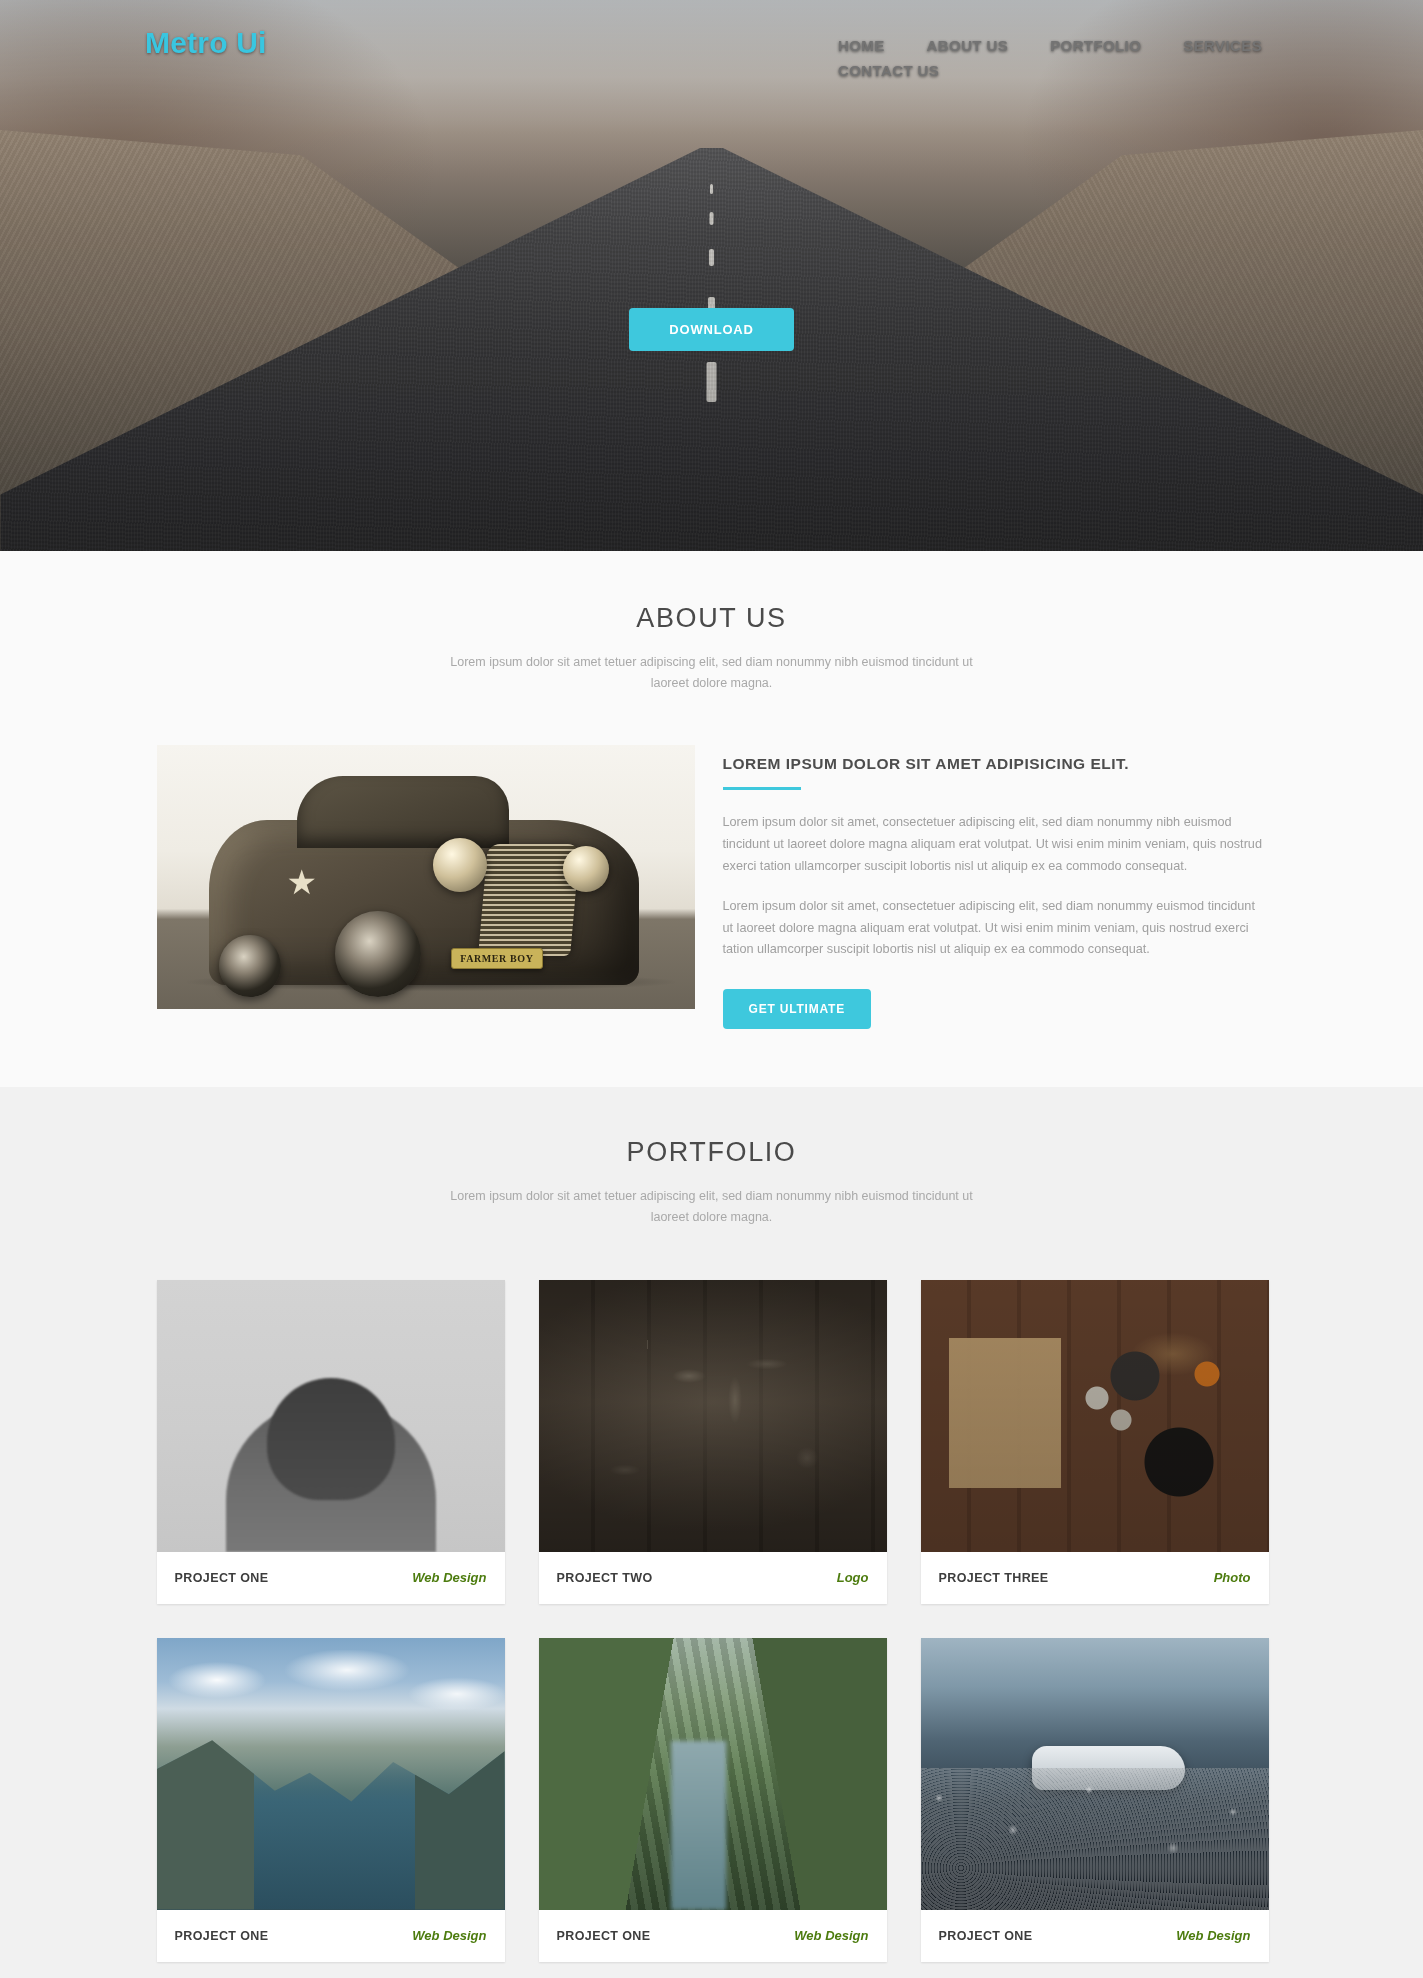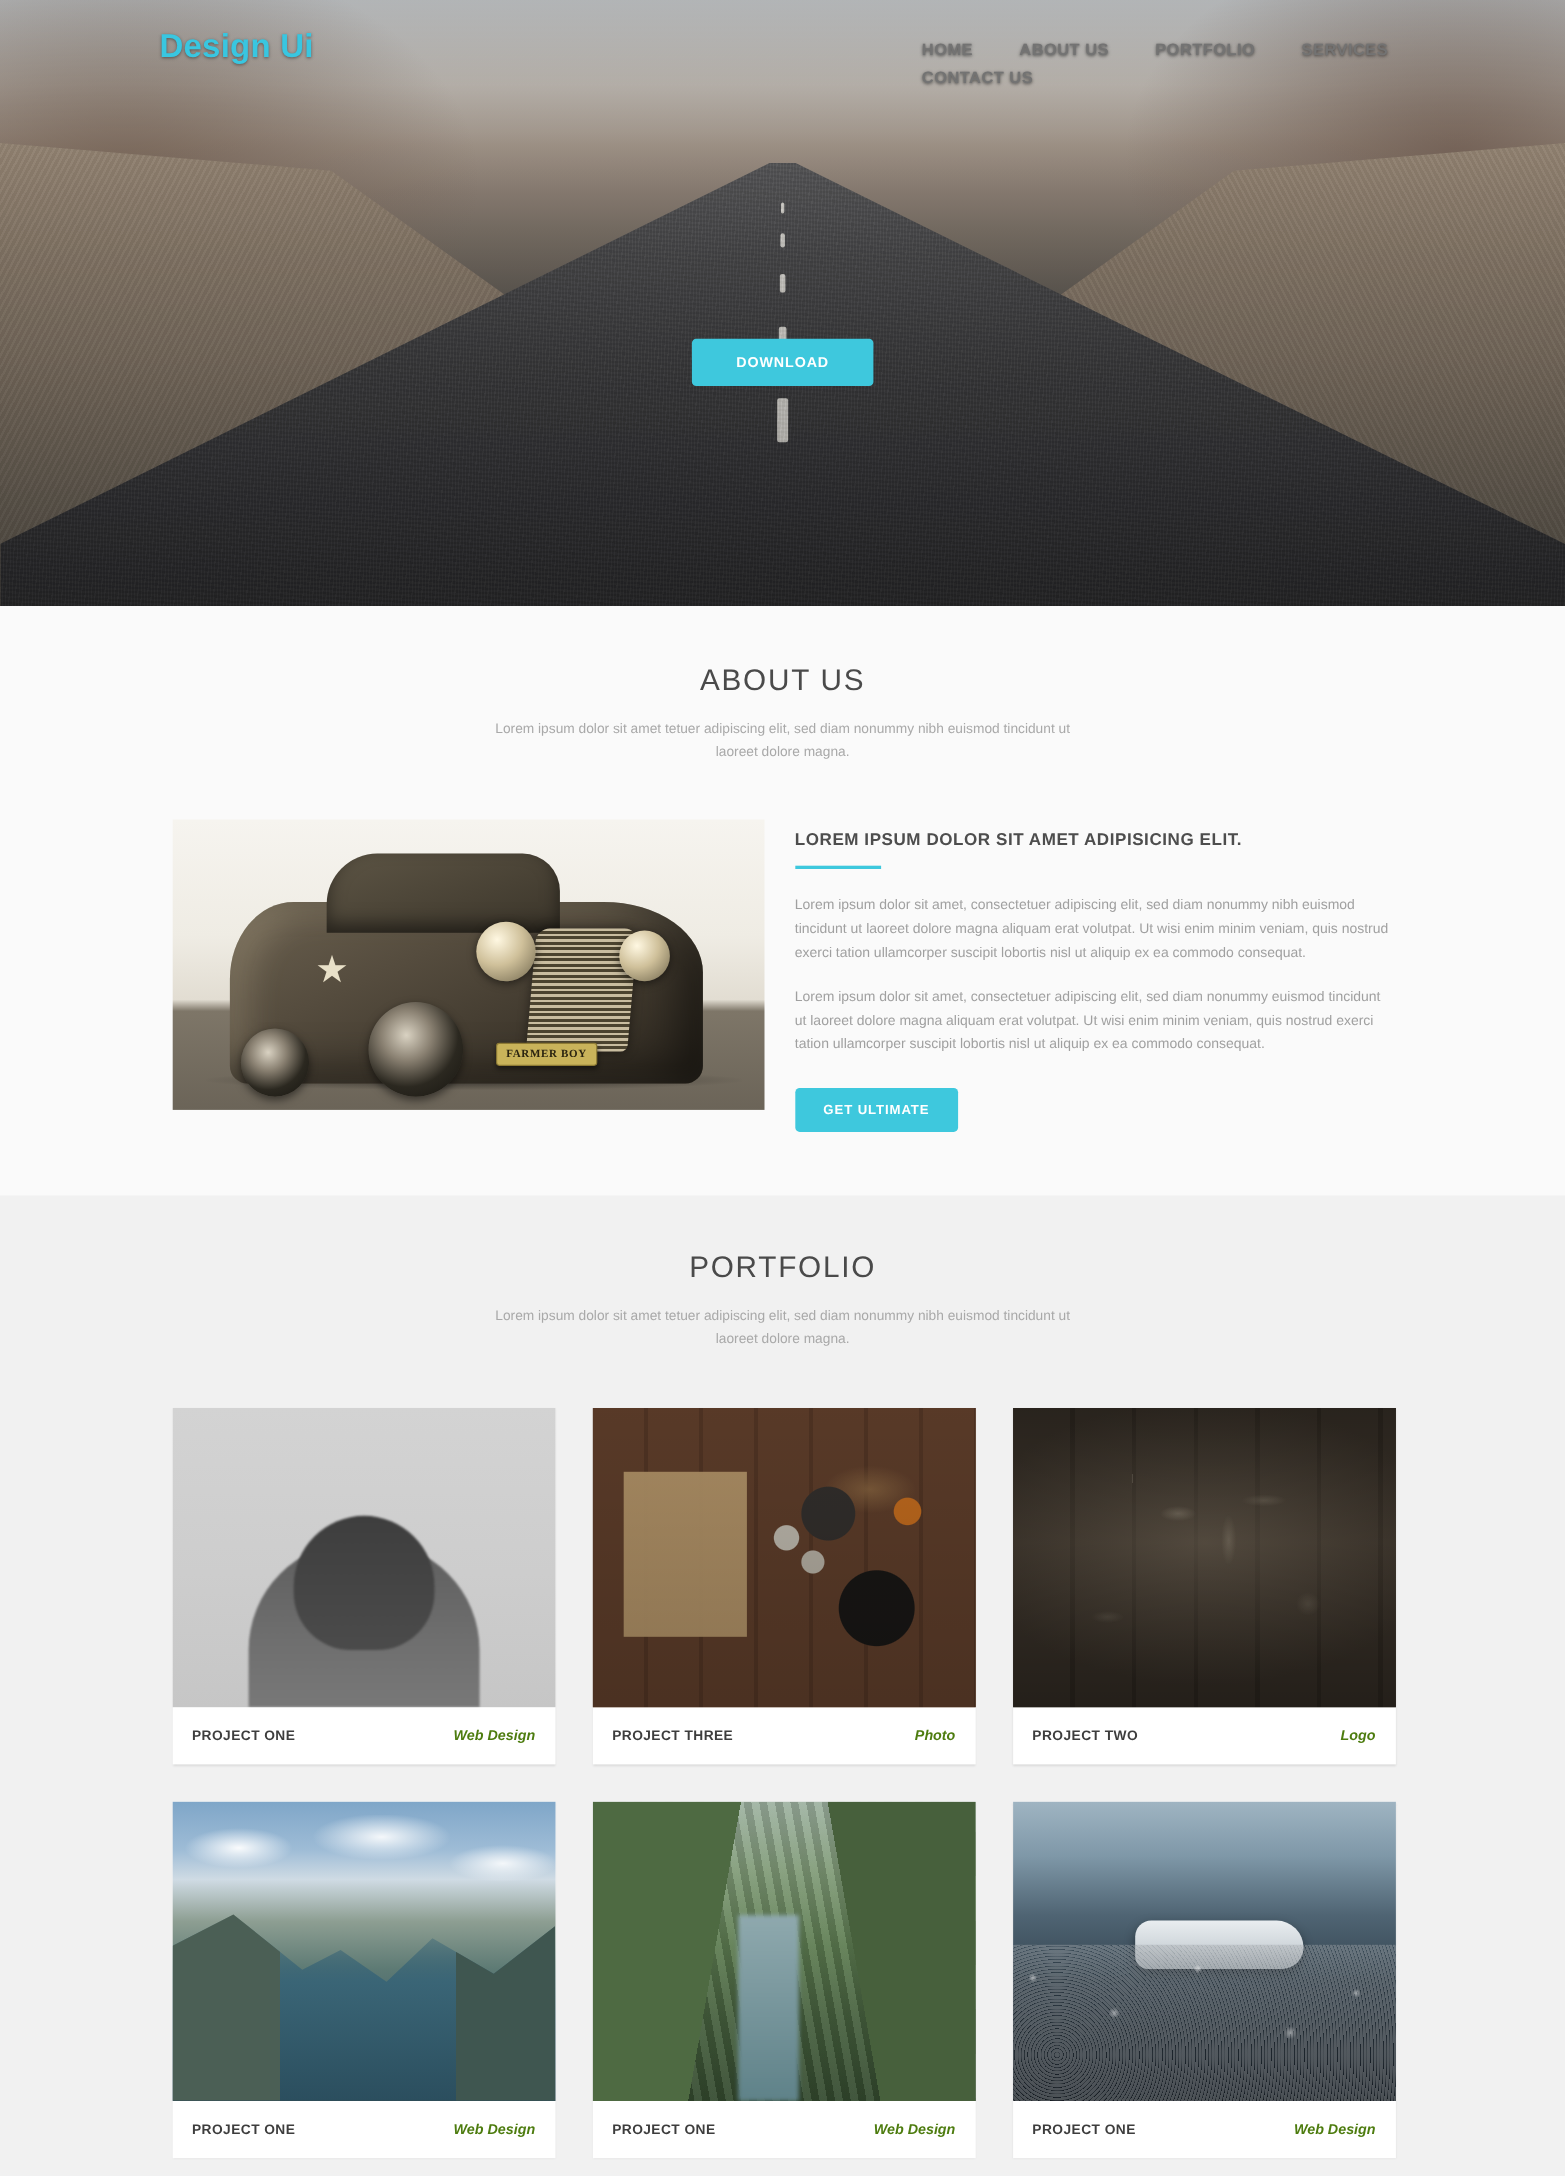--- a/index.html
+++ b/index.html
@@ -336,21 +336,21 @@
   <div class="hero-road">
     <div class="road-dash" style="top:9%;  width:3px;  height:10px;"></div>
     <div class="road-dash" style="top:16%; width:4px;  height:13px;"></div>
     <div class="road-dash" style="top:25%; width:5px;  height:17px;"></div>
     <div class="road-dash" style="top:37%; width:7px;  height:26px;"></div>
     <div class="road-dash" style="top:53%; width:10px; height:40px;"></div>
   </div>
   <div class="hero-veil"></div>
 
   <nav class="hero-nav">
-    <div class="brand">Design Ui</div>
+    <div class="brand">Metro Ui</div>
     <div class="nav-links">
       <a href="#">HOME</a>
       <a href="#">ABOUT US</a>
       <a href="#">PORTFOLIO</a>
       <a href="#">SERVICES</a>
       <a href="#">CONTACT US</a>
     </div>
   </nav>
 
   <div class="hero-copy">
@@ -402,32 +402,32 @@
 
       <div class="card">
         <div class="card-img t-portrait"></div>
         <div class="card-cap">
           <span class="card-name">PROJECT ONE</span>
           <span class="card-tag">Web Design</span>
         </div>
       </div>
 
       <div class="card">
+        <div class="card-img t-tools"></div>
+        <div class="card-cap">
+          <span class="card-name">PROJECT TWO</span>
+          <span class="card-tag">Logo</span>
+        </div>
+      </div>
+
+      <div class="card">
         <div class="card-img t-kitchen"></div>
         <div class="card-cap">
           <span class="card-name">PROJECT THREE</span>
           <span class="card-tag">Photo</span>
-        </div>
-      </div>
-
-      <div class="card">
-        <div class="card-img t-tools"></div>
-        <div class="card-cap">
-          <span class="card-name">PROJECT TWO</span>
-          <span class="card-tag">Logo</span>
         </div>
       </div>
 
       <div class="card">
         <div class="card-img t-fjord"></div>
         <div class="card-cap">
           <span class="card-name">PROJECT ONE</span>
           <span class="card-tag">Web Design</span>
         </div>
       </div>

